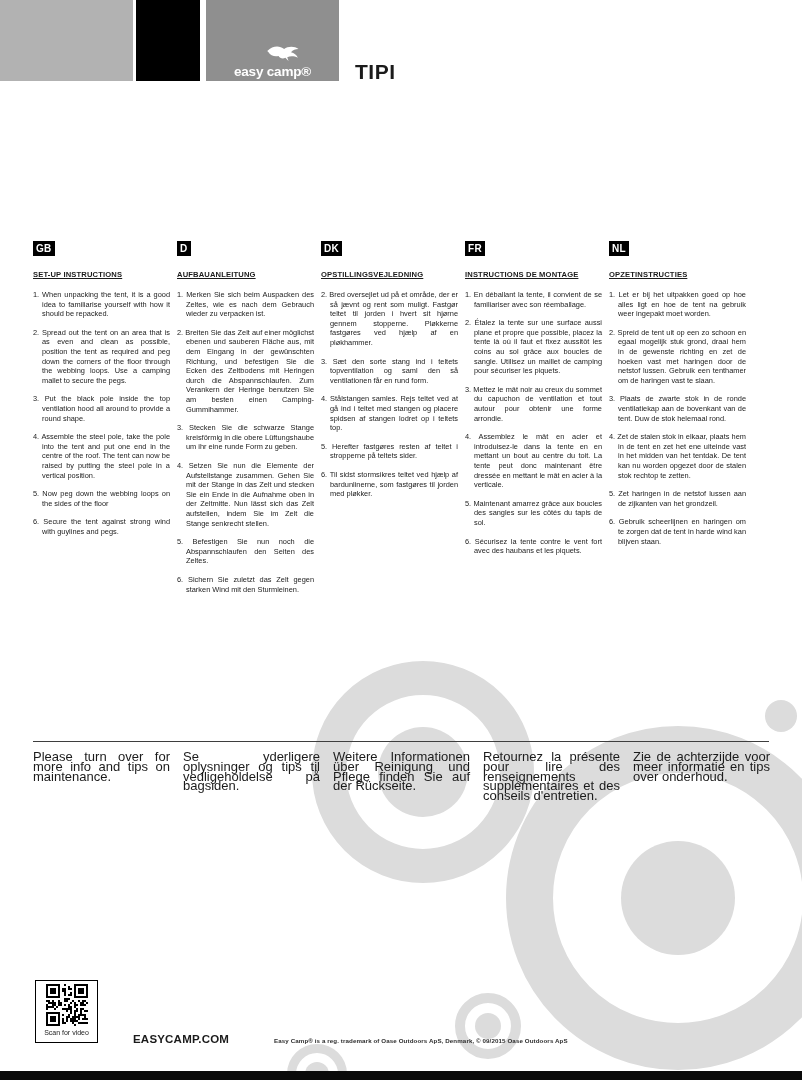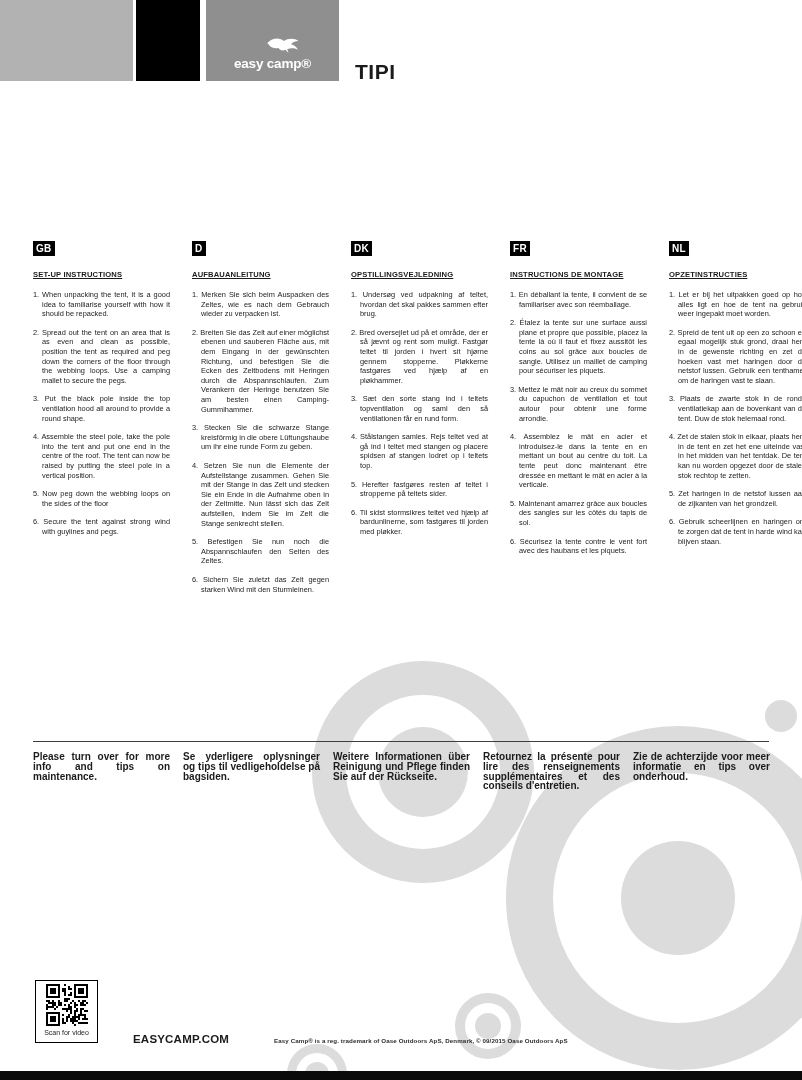--- a/index.html
+++ b/index.html
@@ -7,38 +7,38 @@
         font-family:"Liberation Sans",sans-serif;color:#1b1b1b;}
   
   .wm{position:absolute;border-radius:50%;}
   .wm.ring{border-style:solid;background:transparent;}
   .wm.disc{background:#dcdcdc;}
   
   .hdr-block{position:absolute;top:0;height:81px;}
   .hdr-gray{left:0;width:133px;background:#b2b2b2;}
   .hdr-black{left:136px;width:64px;background:#000;}
   .hdr-logo{left:206px;width:133px;background:#8f8f8f;display:flex;flex-direction:column;
-            align-items:center;justify-content:flex-end;padding-bottom:11px;box-sizing:border-box;}
+            align-items:center;justify-content:flex-end;padding-bottom:3px;box-sizing:border-box;}
   .hdr-logo svg{display:block;margin-left:26px;margin-bottom:1px;}
   .logo-text{color:#fff;font-weight:700;font-size:13.5px;letter-spacing:-0.2px;line-height:1;}
   .page-title{position:absolute;left:355px;top:61px;font-size:21px;font-weight:700;letter-spacing:0.5px;line-height:1;}
   
   .cols{position:absolute;left:33px;top:238px;width:737px;display:grid;
-        grid-template-columns:repeat(5,137px);column-gap:22px;}
+        grid-template-columns:repeat(5,137px);column-gap:7px;}
   .col-badge{display:inline-block;background:#000;color:#fff;font-weight:700;font-size:10px;
              line-height:1;padding:3px 3px 2px 3px;letter-spacing:0.3px;}
   .col-heading{font-weight:700;font-size:7.6px;letter-spacing:0.15px;margin-top:14px;line-height:1.2;text-decoration:underline;}
   .steps{margin-top:11px;}
   .step{font-size:7.4px;line-height:9.6px;text-align:justify;margin-top:9px;
         padding-left:9px;text-indent:-9px;}
   
   .divider{position:absolute;left:33px;top:741px;width:736px;border-top:1px solid #3e3e3e;}
   .notes{position:absolute;left:33px;top:752px;width:737px;display:grid;
          grid-template-columns:repeat(5,137px);column-gap:13px;}
-  .note{font-size:10px;line-height:9.8px;font-weight:700;text-align:justify;}
+  .note{font-size:13px;line-height:9.8px;font-weight:400;text-align:justify;}
   
   .qr-box{position:absolute;left:35px;top:980px;width:63px;height:63px;border:1.2px solid #000;
           box-sizing:border-box;display:flex;flex-direction:column;align-items:center;
           justify-content:flex-start;padding-top:3px;background:#fff;}
   .qr-caption{font-size:7px;line-height:1;margin-top:3px;}
   .website{position:absolute;left:133px;top:1033px;font-size:11.5px;font-weight:700;letter-spacing:0.2px;}
   .trademark{position:absolute;left:274px;top:1037px;font-size:6.2px;font-weight:700;color:#2e2e2e;letter-spacing:0.1px;}
   .bottom-bar{position:absolute;left:0;top:1071px;width:802px;height:9px;background:#0a0a0a;}
 </style>
 </head>
@@ -88,21 +88,20 @@
           <div class="step">3. Stecken Sie die schwarze Stange kreisförmig in die obere Lüftungshaube um ihr eine runde Form zu geben.</div>
           <div class="step">4. Setzen Sie nun die Elemente der Aufstellstange zusammen. Gehen Sie mit der Stange in das Zelt und stecken Sie ein Ende in die Aufnahme oben in der Zeltmitte. Nun lässt sich das Zelt aufstellen, indem Sie im Zelt die Stange senkrecht stellen.</div>
           <div class="step">5. Befestigen Sie nun noch die Abspannschlaufen den Seiten des Zeltes.</div>
           <div class="step">6. Sichern Sie zuletzt das Zelt gegen starken Wind mit den Sturmleinen.</div>
         </div>
     </div>
     <div class="col">
       <span class="col-badge">DK</span>
       <div class="col-heading">OPSTILLINGSVEJLEDNING</div>
       <div class="steps">
-          <div class="step">1. Undersøg ved udpakning af teltet, hvordan det skal pakkes sammen efter brug.</div>
           <div class="step">2. Bred oversejlet ud på et område, der er så jævnt og rent som muligt. Fastgør teltet til jorden i hvert sit hjørne gennem stopperne. Pløkkerne fastgøres ved hjælp af en pløkhammer.</div>
           <div class="step">3. Sæt den sorte stang ind i teltets topventilation og saml den så ventilationen får en rund form.</div>
           <div class="step">4. Stålstangen samles. Rejs teltet ved at gå ind i teltet med stangen og placere spidsen af stangen lodret op i teltets top.</div>
           <div class="step">5. Herefter fastgøres resten af teltet i stropperne på teltets sider.</div>
           <div class="step">6. Til sidst stormsikres teltet ved hjælp af bardunlinerne, som fastgøres til jorden med pløkker.</div>
         </div>
     </div>
     <div class="col">
       <span class="col-badge">FR</span>
       <div class="col-heading">INSTRUCTIONS DE MONTAGE</div>

